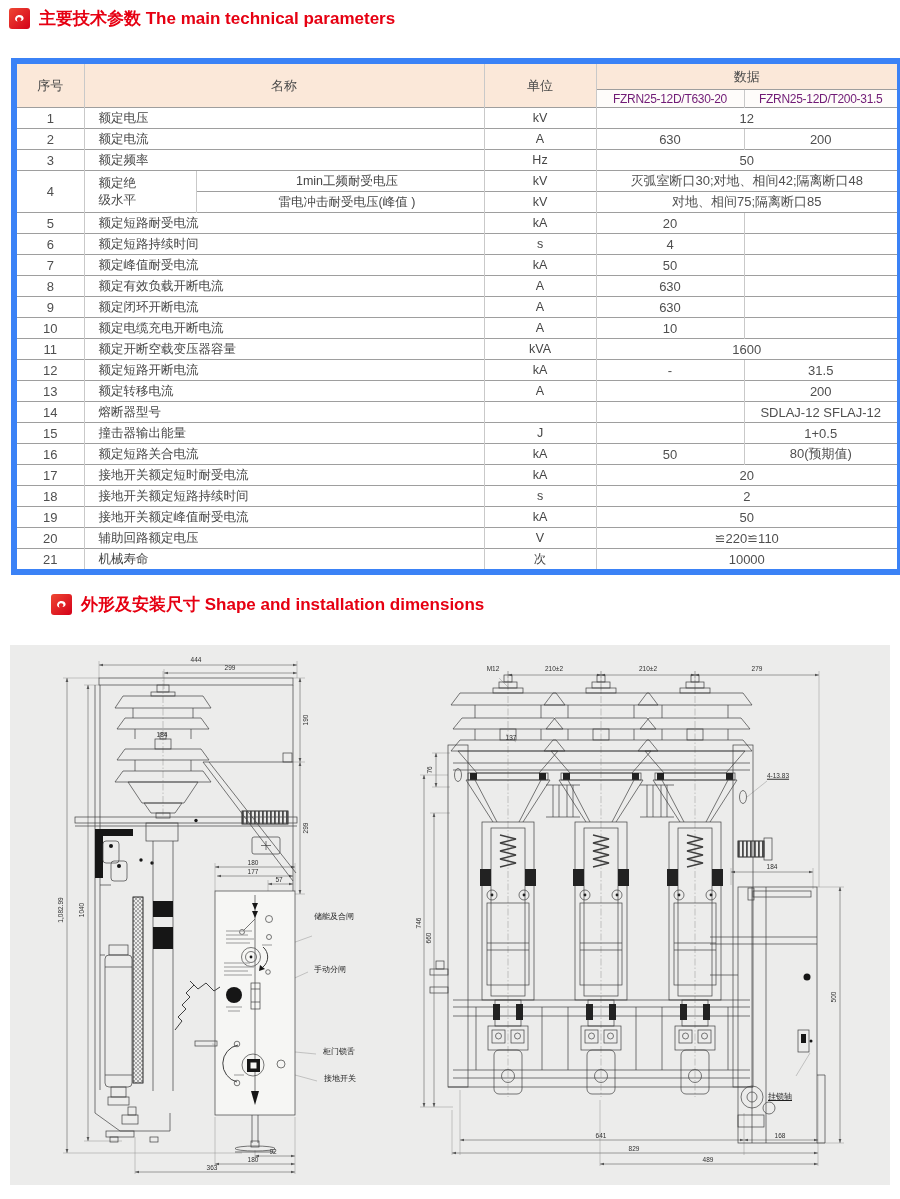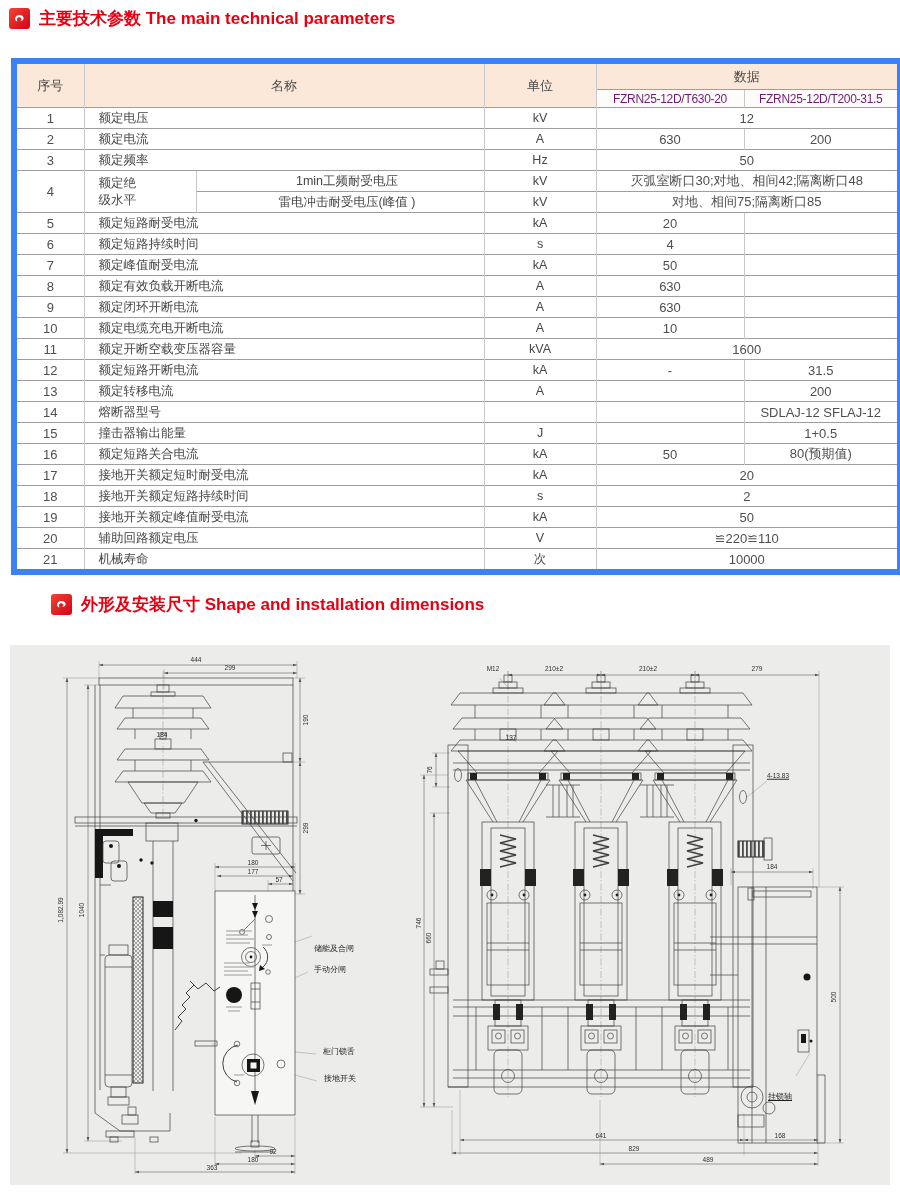--- a/index.html
+++ b/index.html
@@ -559,21 +559,21 @@
         <span class="dl" style="left: 186px; top: 15px;">444</span>
         <span class="dl" style="left: 220px; top: 23px;">299</span>
         <span class="dl rot" style="left: 296px; top: 75px;">190</span>
         <span class="dl" style="left: 152px; top: 90px;">184</span>
         <span class="dl rot" style="left: 296px; top: 183px;">299</span>
         <span class="dl" style="left: 243px; top: 218px;">180</span>
         <span class="dl" style="left: 243px; top: 227px;">177</span>
         <span class="dl" style="left: 269px; top: 235px;">57</span>
         <span class="dl rot" style="left: 51px; top: 265px;">1,082.99</span>
         <span class="dl rot" style="left: 72px; top: 265px;">1040</span>
-        <span class="dl cn" style="left: 324px; top: 304px; text-align: right;">储能及合闸</span>
+        <span class="dl cn" style="left: 324px; top: 272px; text-align: right;">储能及合闸</span>
         <span class="dl cn" style="left: 320px; top: 325px;">手动分闸</span>
         <span class="dl cn" style="left: 329px; top: 407px;">柜门锁舌</span>
         <span class="dl cn" style="left: 330px; top: 434px;">接地开关</span>
         <span class="dl" style="left: 263px; top: 507px;">92</span>
         <span class="dl" style="left: 243px; top: 515px;">180</span>
         <span class="dl" style="left: 202px; top: 523px;">363</span>
         <span class="dl" style="left: 483px; top: 24px;">M12</span>
         <span class="dl" style="left: 544px; top: 24px;">210±2</span>
         <span class="dl" style="left: 638px; top: 24px;">210±2</span>
         <span class="dl" style="left: 747px; top: 24px;">279</span>

